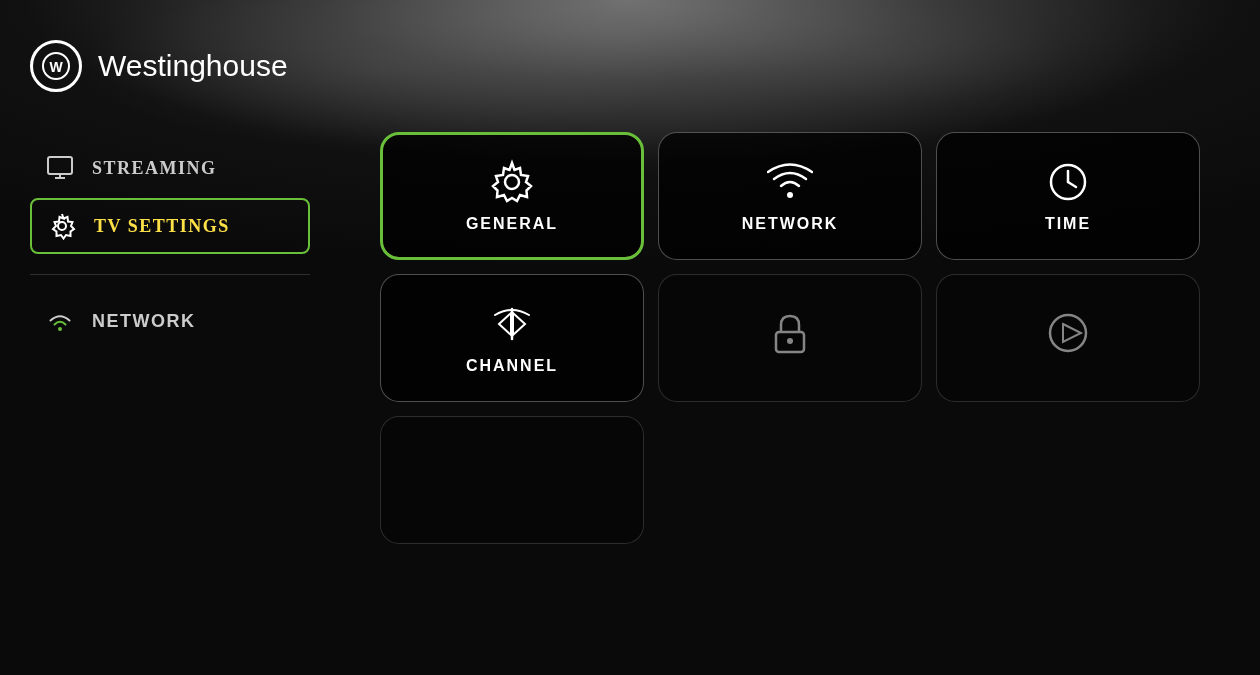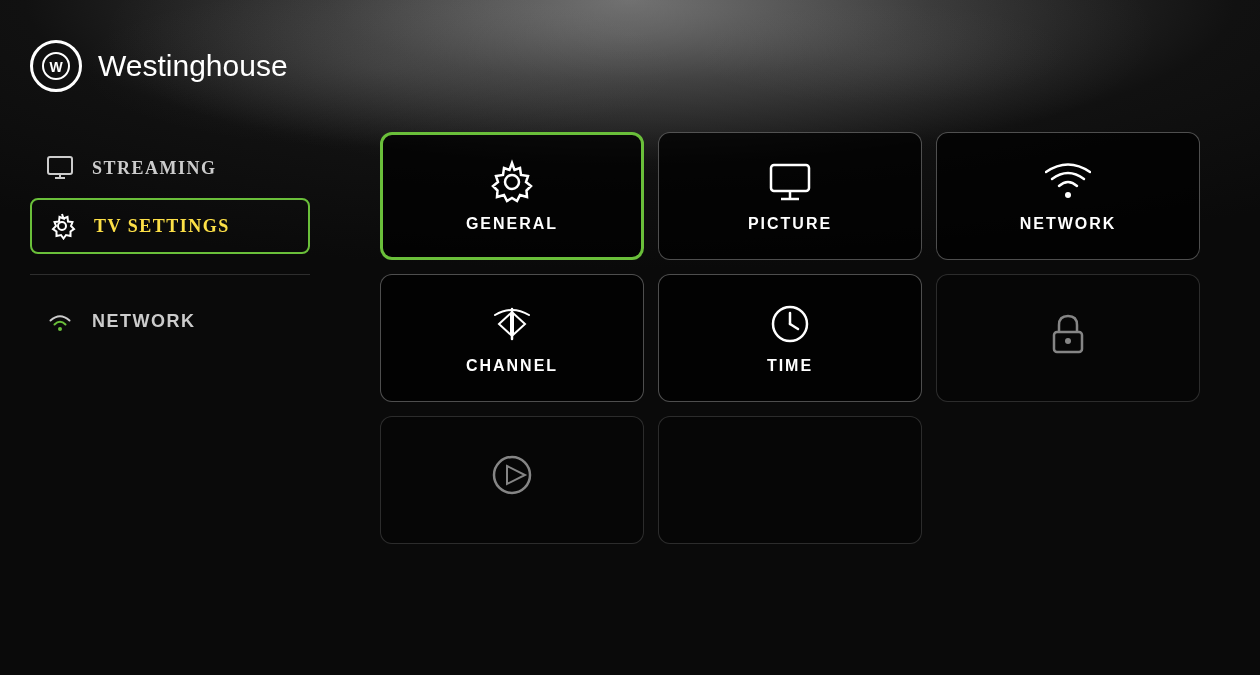--- a/index.html
+++ b/index.html
@@ -140,21 +140,21 @@
       grid-template-columns: repeat(3, 1fr);
       grid-template-rows: repeat(3, 1fr);
       gap: 14px;
       width: 100%;
       max-width: 820px;
     }
 
     .grid-item {
       background: rgba(0,0,0,0.75);
       border: 1.5px solid rgba(255,255,255,0.3);
-      border-radius: 12px;
+      border-radius: 19px;
       display: flex;
       flex-direction: column;
       align-items: center;
       justify-content: center;
       padding: 24px 0;
       cursor: pointer;
       min-height: 120px;
     }
 
     .grid-item.active-item {
@@ -235,59 +235,51 @@
     <div class="settings-grid">
 
       <div class="grid-item active-item">
         <svg viewBox="0 0 46 46" fill="none" xmlns="http://www.w3.org/2000/svg">
           <circle cx="23" cy="23" r="7" stroke="white" stroke-width="2.5" fill="none"></circle>
           <path d="M23 4 L25.5 11 L31 9 L32 16 L39 17 L37 23 L42 27 L37.5 31.5 L38 38 L31 36 L28 42 L23 39 L18 42 L15 36 L8 38 L8.5 31.5 L4 27 L9 23 L7 17 L14 16 L15 9 L20.5 11 Z" stroke="white" stroke-width="2.5" fill="none"></path>
         </svg>
         <span class="grid-item-label">GENERAL</span>
       </div>
 
-      <div class="grid-item">
-        <svg viewBox="0 0 46 46" fill="none" xmlns="http://www.w3.org/2000/svg">
-          <rect x="4" y="6" width="38" height="26" rx="3" stroke="white" stroke-width="2.5" fill="none"></rect>
-          <line x1="14" y1="40" x2="32" y2="40" stroke="white" stroke-width="2.5"></line>
-          <line x1="23" y1="32" x2="23" y2="40" stroke="white" stroke-width="2.5"></line>
-        </svg>
-        <span class="grid-item-label">PICTURE</span>
-      </div>
 
 
       <div class="grid-item">
         <svg viewBox="0 0 46 46" fill="none" xmlns="http://www.w3.org/2000/svg">
           <circle cx="23" cy="36" r="3" fill="white"></circle>
           <path d="M14 27 Q23 19 32 27" stroke="white" stroke-width="2.5" fill="none" stroke-linecap="round"></path>
           <path d="M7 20 Q23 8 39 20" stroke="white" stroke-width="2.5" fill="none" stroke-linecap="round"></path>
           <path d="M1 13 Q23 -2 45 13" stroke="white" stroke-width="2.5" fill="none" stroke-linecap="round"></path>
         </svg>
         <span class="grid-item-label">NETWORK</span>
       </div>
 
       <div class="grid-item">
         <svg viewBox="0 0 46 46" fill="none" xmlns="http://www.w3.org/2000/svg">
+          <circle cx="23" cy="23" r="17" stroke="white" stroke-width="2.5" fill="none"></circle>
+          <line x1="23" y1="23" x2="23" y2="12" stroke="white" stroke-width="2.5" stroke-linecap="round"></line>
+          <line x1="23" y1="23" x2="31" y2="28" stroke="white" stroke-width="2.5" stroke-linecap="round"></line>
+        </svg>
+        <span class="grid-item-label">TIME</span>
+      </div>
+
+      <div class="grid-item">
+        <svg viewBox="0 0 46 46" fill="none" xmlns="http://www.w3.org/2000/svg">
           <path d="M23 8 L23 38" stroke="white" stroke-width="2.5" stroke-linecap="round"></path>
           <path d="M10 23 L22 12 L22 34 Z" stroke="white" stroke-width="2" fill="none"></path>
           <path d="M36 23 L24 12 L24 34 Z" stroke="white" stroke-width="2" fill="none"></path>
           <path d="M6 14 Q23 4 40 14" stroke="white" stroke-width="2" fill="none" stroke-linecap="round"></path>
         </svg>
         <span class="grid-item-label">CHANNEL</span>
       </div>
 
-      <div class="grid-item">
-        <svg viewBox="0 0 46 46" fill="none" xmlns="http://www.w3.org/2000/svg">
-          <circle cx="23" cy="23" r="17" stroke="white" stroke-width="2.5" fill="none"></circle>
-          <line x1="23" y1="23" x2="23" y2="12" stroke="white" stroke-width="2.5" stroke-linecap="round"></line>
-          <line x1="23" y1="23" x2="31" y2="28" stroke="white" stroke-width="2.5" stroke-linecap="round"></line>
-        </svg>
-        <span class="grid-item-label">TIME</span>
-      </div>
-
       <div class="grid-item grid-item-bottom">
         <svg viewBox="0 0 46 46" fill="none" xmlns="http://www.w3.org/2000/svg">
           <rect x="9" y="22" width="28" height="20" rx="3" stroke="white" stroke-width="2.5" fill="none"></rect>
           <path d="M14 22 L14 15 Q14 6 23 6 Q32 6 32 15 L32 22" stroke="white" stroke-width="2.5" fill="none"></path>
           <circle cx="23" cy="31" r="3" fill="white"></circle>
         </svg>
         <span class="grid-item-label"></span>
       </div>
 
       <div class="grid-item grid-item-bottom">

